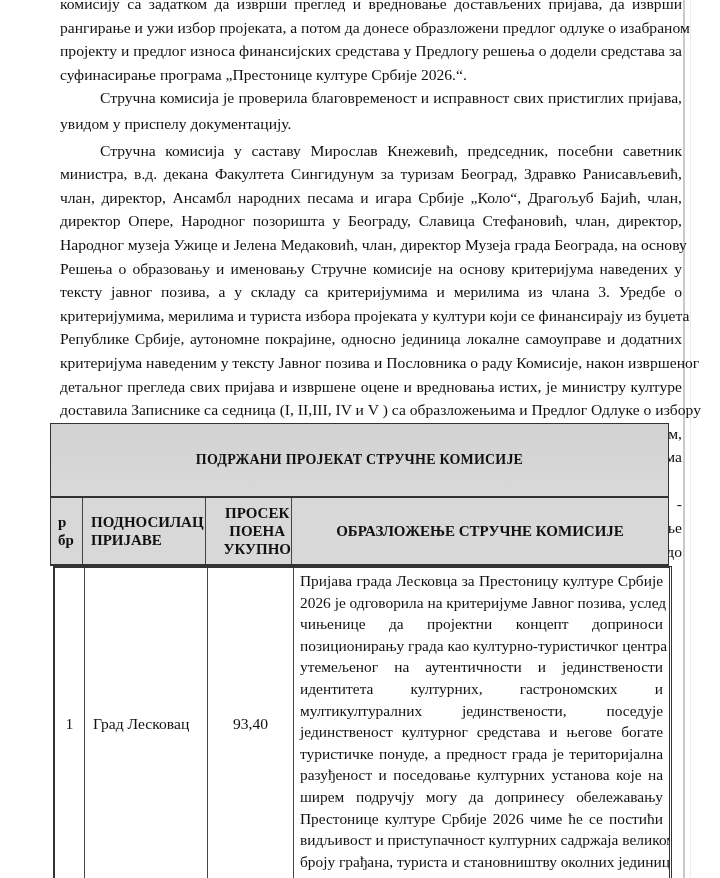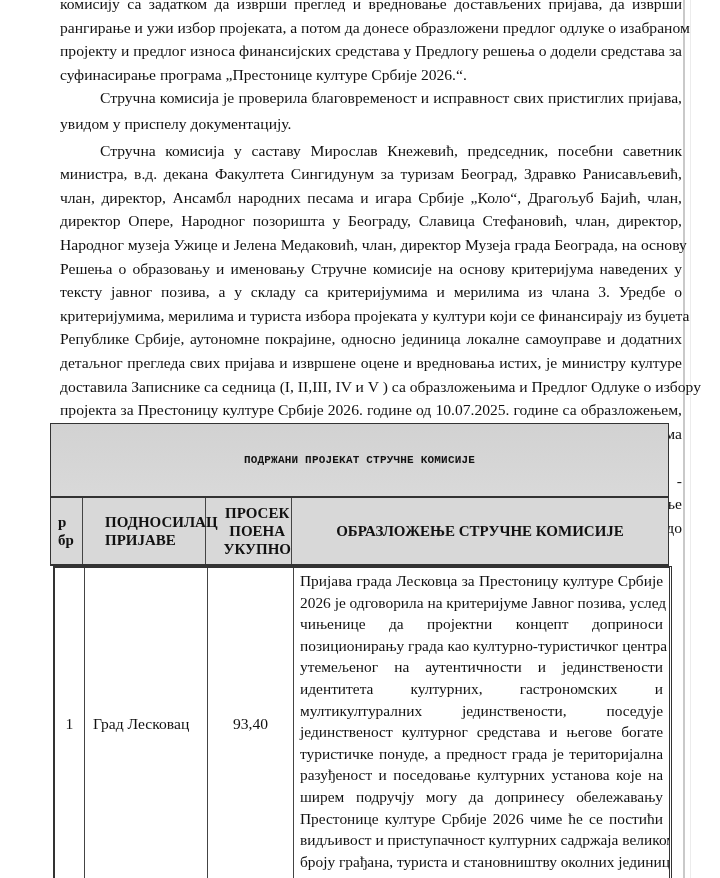--- a/index.html
+++ b/index.html
@@ -29,40 +29,39 @@
 
   
   .tbl {
     position: absolute; left: 50px; top: 423px; width: 617px;
     border: 1.5px solid #333;
     border-bottom: none;
     background: #d6d6d6;
   }
   .tbl-title {
     height: 72px; display: flex; align-items: center; justify-content: center;
-    font-weight: bold; font-size: 11px; letter-spacing: 0.2px;
+    font-weight: bold; font-size: 14px; letter-spacing: 0.2px;
     border-bottom: 2px solid #333;
     background: linear-gradient(180deg,#d2d2d2,#d9d9d9);
-    font-family: Liberation Mono, monospace;
   }
   .tbl-head {
     display: grid;
     grid-template-columns: 32px 123px 86px 1fr;
     height: 66px;
     border-bottom: 2px solid #333;
     background: #d8d8d8;
   }
   .th {
     border-right: 1px solid #444;
     font-weight: bold; font-size: 15px; line-height: 18px;
     display: flex; align-items: center;
   }
   .th:last-child { border-right: none; justify-content: center; }
   .th.c0 { padding-left: 7px; }
-  .th.c1 { padding-left: 8px; margin-left: 14px; }
+  .th.c1 { padding-left: 8px; }
   .th.c2 { justify-content: flex-end; text-align: center; }
   .th.c3 { font-size: 15px; }
 
   .tbl-row {
     position: absolute; left: 53px; top: 566px; width: 614px; height: 312px;
     background: #fff;
     border: 2px solid #333; border-bottom: 1.5px solid #333;
     border-right: 3px double #333;
     display: grid;
     grid-template-columns: 30px 123px 86px 1fr;
@@ -100,20 +99,21 @@
   <div class="para" style="margin-top:3px">
     <span class="ln indent">Стручна комисија у саставу Мирослав Кнежевић, председник, посебни саветник</span>
     <span class="ln">министра, в.д. декана Факултета Сингидунум за туризам Београд, Здравко Ранисављевић,</span>
     <span class="ln">члан, директор, Ансамбл народних песама и игара Србије „Коло“, Драгољуб Бајић, члан,</span>
     <span class="ln">директор Опере, Народног позоришта у Београду, Славица Стефановић, члан, директор,</span>
     <span class="ln">Народног музеја Ужице и Јелена Медаковић, члан, директор Музеја града Београда, на основу</span>
     <span class="ln">Решења о образовању и именовању Стручне комисије на основу критеријума наведених у</span>
     <span class="ln">тексту јавног позива, а у складу са критеријумима и мерилима из члана 3. Уредбе о</span>
     <span class="ln">критеријумима, мерилима и туриста избора пројеката у култури који се финансирају из буџета</span>
     <span class="ln">Републике Србије, аутономне покрајине, односно јединица локалне самоуправе и додатних</span>
+    <span class="ln">критеријума наведеним у тексту Јавног позива и Пословника о раду Комисије, након извршеног</span>
     <span class="ln">детаљног прегледа свих пријава и извршене оцене и вредновања истих, је министру културе</span>
     <span class="ln">доставила Записнике са седница (I, II,III, IV и V ) са образложењима и Предлог Одлуке о избору</span>
     <span class="ln">пројекта за Престоницу културе Србије 2026. године од 10.07.2025. године са образложењем,</span>
     <span class="ln">као и образложени Предлог решења о додели средстава за суфинасирање програма</span>
     <span class="ln last">„Престонице културе Србије 2026.“.</span>
   </div>
   <div class="para">
     <span class="ln indent" style="padding-left:24px">Предлог Стучне комисије је да се подржи двогодишњи пројекат Града Лесковца -</span>
     <span class="ln">„Лесковачки павиљон културе“ за Престоницу културе Србије 2026 за двогодишње</span>
     <span class="ln">суфинасирање, у складу са расположивим средствима Министарства културе максимално до</span>

